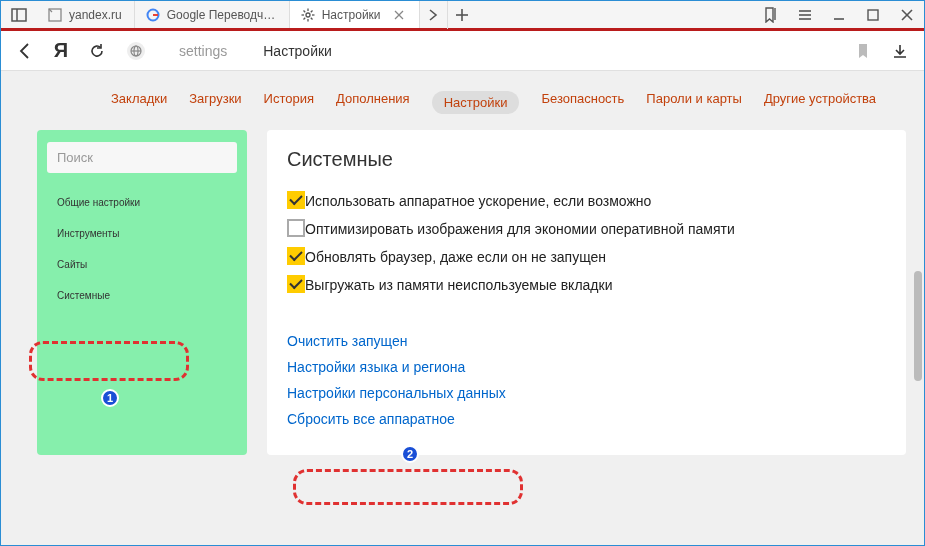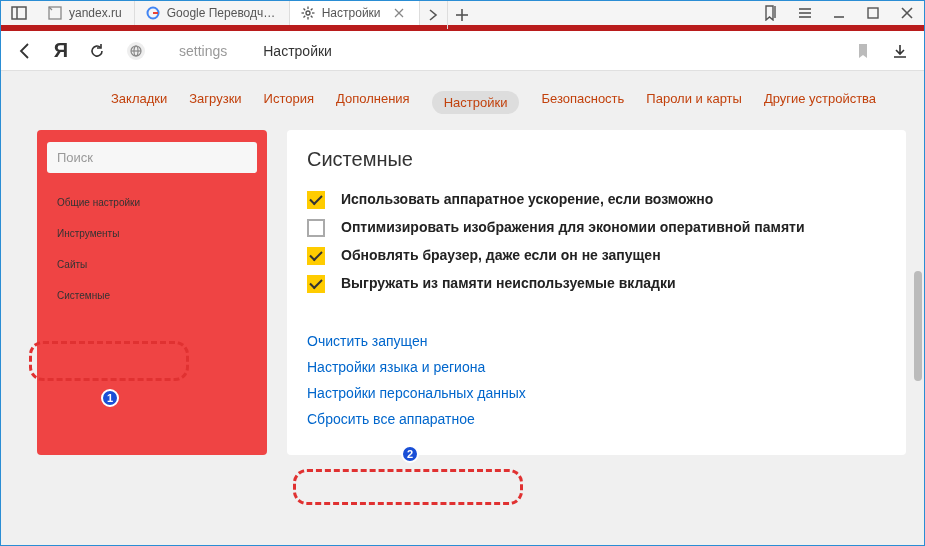--- a/index.html
+++ b/index.html
@@ -1,17 +1,17 @@
 <!DOCTYPE html>
 <html><head>
 <meta charset="utf-8">
 <style>
   * { box-sizing: border-box; margin: 0; padding: 0; }
   body { font-family: Arial, sans-serif; font-size: 14px; color: #333; background: #fff; width: 925px; height: 546px; overflow: hidden; border: 1px solid #2a8dd4; }
-  .titlebar { height: 30px; background: #f5f5f5; display: flex; align-items: stretch; border-bottom: 6px solid #b91c1c; }
+  .titlebar { height: 30px; background: #f5f5f5; display: flex; align-items: stretch; border-bottom: 3px solid #b91c1c; }
   .titlebar .left-controls { display: flex; align-items: center; gap: 0; padding: 0 4px; }
   .titlebar .ctrl-btn { width: 28px; height: 28px; display: flex; align-items: center; justify-content: center; color: #555; cursor: pointer; }
   .tabs { display: flex; align-items: stretch; flex: 0 0 auto; }
   .tab { display: flex; align-items: center; gap: 6px; padding: 0 12px 0 10px; max-width: 180px; border-right: 1px solid #ddd; background: #f5f5f5; position: relative; cursor: pointer; }
   .tab.active { background: #fff; }
   .tab .favicon { width: 16px; height: 16px; display: flex; align-items: center; justify-content: center; color: #777; }
   .tab .tab-title { font-size: 12px; white-space: nowrap; overflow: hidden; text-overflow: ellipsis; max-width: 110px; color: #555; }
   .tab .tab-close { width: 16px; height: 16px; display: flex; align-items: center; justify-content: center; color: #888; margin-left: 4px; }
   .titlebar .right-controls { margin-left: auto; display: flex; align-items: center; }
   .titlebar .right-controls .ctrl-btn { width: 34px; }
@@ -20,27 +20,27 @@
   .omnibox { flex: 1; display: flex; align-items: center; height: 30px; background: #fff; border-radius: 4px; padding: 0 8px; gap: 26px; }
   .omnibox .site-icon { width: 18px; height: 18px; border-radius: 50%; background: #eee; display: flex; align-items: center; justify-content: center; color: #666; font-size: 11px; margin-right: 8px; }
   .omnibox .url-part1 { color: #999; margin-right: 10px; }
   .omnibox .url-part2 { color: #333; }
   .omnibox .bookmark { margin-left: auto; color: #aaa; }
   .content { position: relative; background: #f0f0f0; height: calc(100% - 70px); }
   .subnav { display: flex; gap: 22px; padding: 20px 0 16px 110px; font-size: 13px; }
   .subnav .nav-item { color: #c2410c; cursor: pointer; }
   .subnav .nav-item.active { background: #ddd; border-radius: 12px; padding: 4px 12px; }
   .body-wrap { display: flex; gap: 20px; padding: 0 18px 0 36px; position: relative; }
-  .sidebar { width: 230px; background: #ef4444; border-radius: 4px; padding: 10px 0 24px 0; position: relative; }
+  .sidebar { width: 210px; background: #86efac; border-radius: 4px; padding: 10px 0 24px 0; position: relative; }
   .sidebar .search { margin: 2px 10px 14px 10px; padding: 8px 10px; background: #f7f7f7; color: #999; font-size: 13px; border-radius: 3px; }
   .sidebar .side-item { padding: 10px 20px; font-size: 10px; color: #333; cursor: pointer; }
   .sidebar .side-item.active { font-weight: normal; }
   .main { flex: 1; background: #fff; border-radius: 4px; padding: 18px 20px; position: relative; }
   .main h2 { font-size: 20px; font-weight: normal; margin-bottom: 20px; }
-  .opt-row { display: flex; align-items: flex-start; gap: 16px; margin-bottom: 10px; font-weight: bold; }
+  .opt-row { display: flex; align-items: flex-end; gap: 0; margin-bottom: 10px; }
   .cb { width: 18px; height: 18px; border: 2px solid #aaa; display: flex; align-items: center; justify-content: center; }
   .cb.checked { background: #ffcc00; border-color: #ffcc00; }
   .cb.checked::after { content: ""; width: 10px; height: 5px; border-left: 2px solid #333; border-bottom: 2px solid #333; transform: rotate(-45deg); margin-top: -3px; }
   .opt-label { font-size: 14px; color: #222; }
   .links { margin-top: 40px; }
   .links .link { display: block; color: #0066cc; font-size: 14px; margin-bottom: 10px; cursor: pointer; }
   .hl-red { position: absolute; border: 3px dashed #e03131; border-radius: 14px; pointer-events: none; }
   .badge { position: absolute; width: 18px; height: 18px; border-radius: 50%; background: #1a4fd6; color: #fff; font-size: 11px; font-weight: bold; display: flex; align-items: center; justify-content: center; border: 2px solid #fff; pointer-events: none; }
   .scrollbar { position: absolute; right: 2px; top: 200px; width: 8px; height: 110px; background: #bbb; border-radius: 4px; }
   svg { display: block; }

